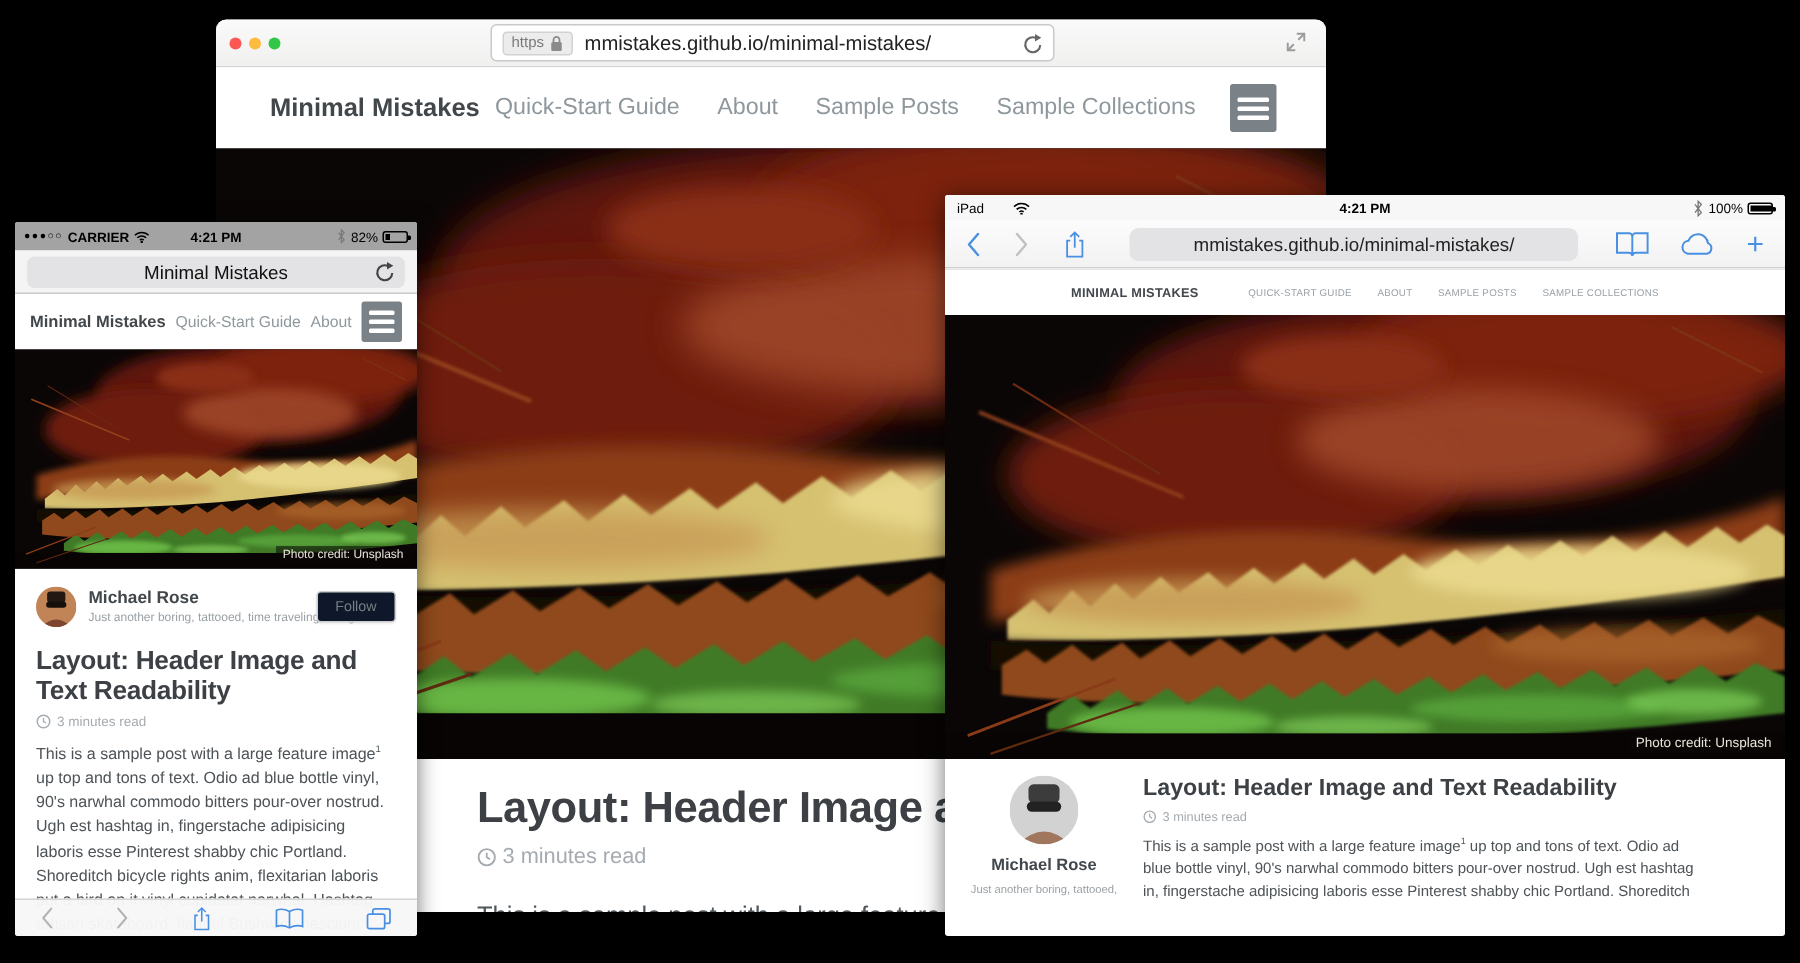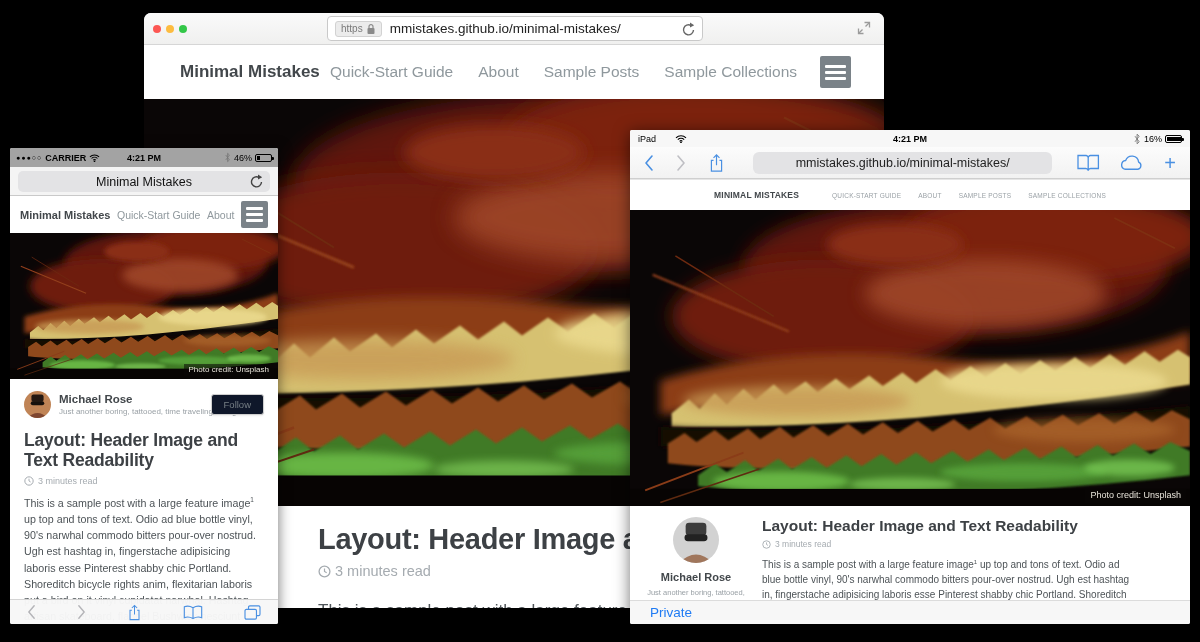--- a/index.html
+++ b/index.html
@@ -270,21 +270,21 @@
         <span>iPad</span>
         <svg class="ic" width="12" height="9" viewBox="0 0 12 9" style="color:#000">
             <use href="#ic-wifi"></use>
           </svg>
       </span>
       <span class="time">4:21 PM</span>
       <span class="right">
         <svg class="ic" width="8" height="12" viewBox="0 0 8 12" style="color:#777">
             <use href="#ic-bt"></use>
           </svg>
-        <span>16%</span>
+        <span>100%</span>
         <span class="batt">
             <i class="fill-100"></i>
           </span>
       </span>
     </div>
     <div class="pad-toolbar">
       <svg class="ic blue" width="10" height="18" viewBox="0 0 10 18">
           <use href="#ic-chev-l"></use>
         </svg>
       <svg class="ic gray-ic tb-gap" width="10" height="18" viewBox="0 0 10 18">
@@ -333,38 +333,35 @@
         <h2>Layout: Header Image and Text Readability</h2>
         <div class="meta-row pad-meta">
           <svg class="ic" width="9" height="9" viewBox="0 0 12 12">
               <use href="#ic-clock"></use>
             </svg>
           <span>3 minutes read</span>
         </div>
         <p><span>This is a sample post with a large feature image</span><sup>1</sup><span> up top and tons of text. Odio ad blue bottle vinyl, 90's narwhal commodo bitters pour-over nostrud. Ugh est hashtag in, fingerstache adipisicing laboris esse Pinterest shabby chic Portland. Shoreditch bicycle rights anim, flexitarian laboris put a bird on it vinyl cupidatat narwhal. Hashtag artisan skateboard, flannel Bushwick nesciunt salvia aute fixie do plaid post-ironic dolor McSweeney's. Cliche pour-over chambray nulla four loko skateboard sapiente hashtag.</span></p>
       </div>
     </div>
-    <div class="pad-private">
-      <span class="private-label">Private</span>
-    </div>
   </div>
 
   <div class="iphone">
     <div class="ip-status">
       <span class="dots">●●●○○</span>
       <span class="carrier">CARRIER</span>
       <svg class="ic" width="11" height="9" viewBox="0 0 12 9" style="color:#000">
           <use href="#ic-wifi"></use>
         </svg>
       <span class="time">4:21 PM</span>
       <span class="right">
         <svg class="ic" width="7" height="11" viewBox="0 0 8 12" style="color:#777">
             <use href="#ic-bt"></use>
           </svg>
-        <span>46%</span>
+        <span>82%</span>
         <span class="batt">
             <i class="fill-22"></i>
           </span>
       </span>
     </div>
     <div class="ip-urlbar">
       <div class="ip-urlfield">
         <span>Minimal Mistakes</span>
         <svg class="ic ip-reload" width="14" height="14" viewBox="0 0 14 14">
             <use href="#ic-reload"></use>

